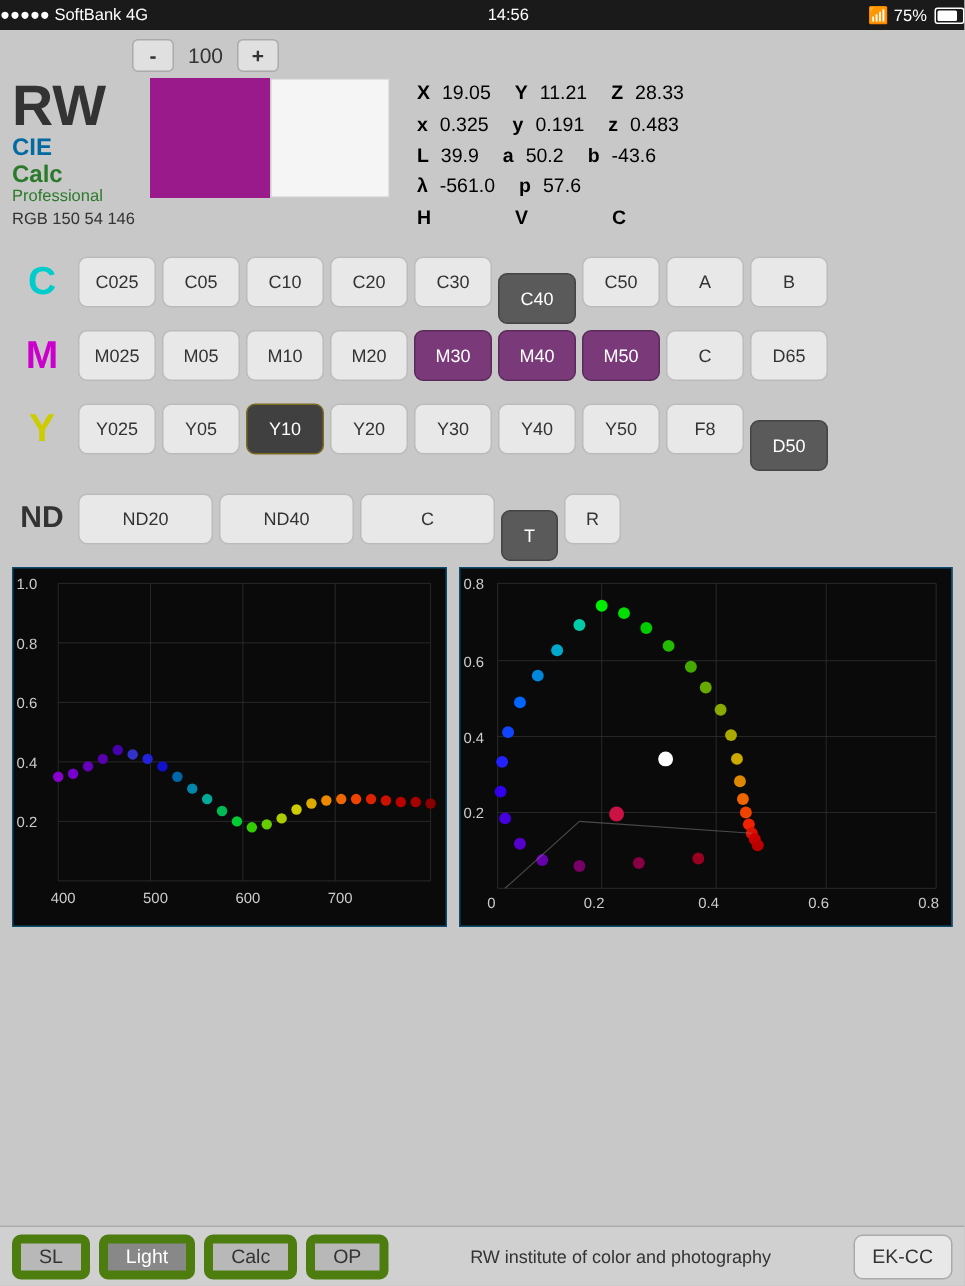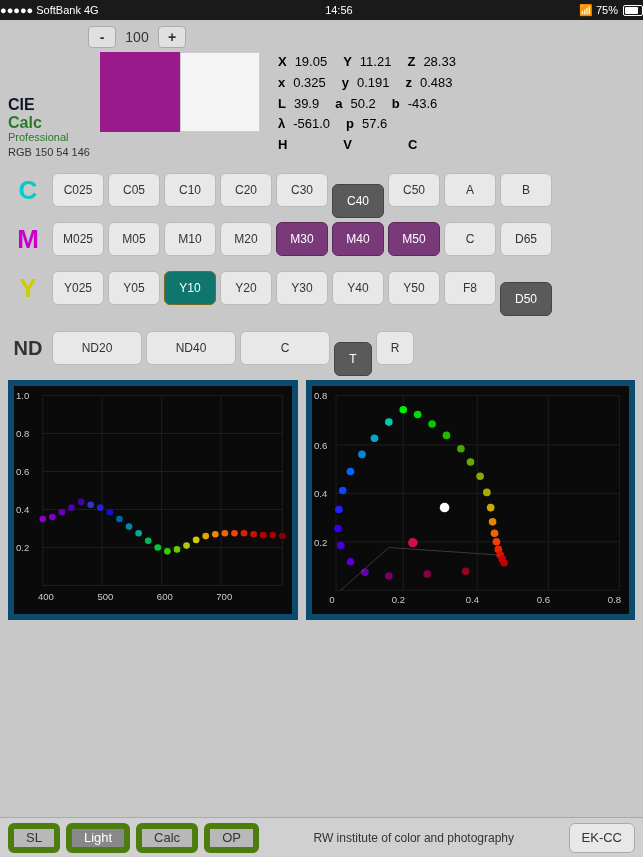--- a/index.html
+++ b/index.html
@@ -73,24 +73,23 @@
       min-width: 70px;
     }
     #logo-rw {
       font-size: 38px;
       font-weight: bold;
       color: #333;
       line-height: 1;
     }
     #logo-cie {
       font-size: 16px;
-      color: #0f172a;
+      color: #0369a1;
       font-weight: bold;
       line-height: 1.1;
-      margin-top: 44px;
     }
     #logo-calc {
       font-size: 16px;
       color: #2a7a2a;
       font-weight: bold;
       line-height: 1.1;
     }
     #logo-professional {
       font-size: 11px;
       color: #2a7a2a;
@@ -161,21 +160,21 @@
       color: white;
       border-color: #444;
       margin-top: 22px;
     }
     .filter-btn.active-purple {
       background: #7a3a7a;
       color: white;
       border-color: #5a2a5a;
     }
     .filter-btn.active-gold {
-      background: #0f766e;
+      background: #404040;
       color: white;
       border-color: #7a6a20;
       text-align: right;
     }
     .filter-btn-wide {
       min-width: 90px;
     }
     .filter-btn-small {
       min-width: 38px;
     }
@@ -183,21 +182,21 @@
     
     #graphs-section {
       display: flex;
       gap: 8px;
       margin-top: 4px;
       height: 240px;
     }
 
     .graph-container {
       background: #0a0a0a;
-      border: 6px solid #0c4a6e;
+      border: 1px solid #0c4a6e;
       position: relative;
       flex: 1;
     }
 
     #graph-left { flex: 0 0 290px; }
     #graph-right { flex: 1; }
 
     .graph-canvas {
       width: 100%;
       height: 100%;
@@ -265,20 +264,21 @@
 
   <div id="stepper-row">
     <div class="stepper-btn">-</div>
     <span id="stepper-value">100</span>
     <div class="stepper-btn">+</div>
   </div>
 
   <div id="color-metrics-row">
 
     <div id="logo-area">
+      <div id="logo-rw">RW</div>
       <div id="logo-cie">CIE</div>
       <div id="logo-calc">Calc</div>
       <div id="logo-professional">Professional</div>
       <div id="rgb-label">RGB  150  54  146</div>
     </div>
 
     <div id="swatches">
       <div id="swatch-purple"></div>
       <div id="swatch-white"></div>
     </div>

